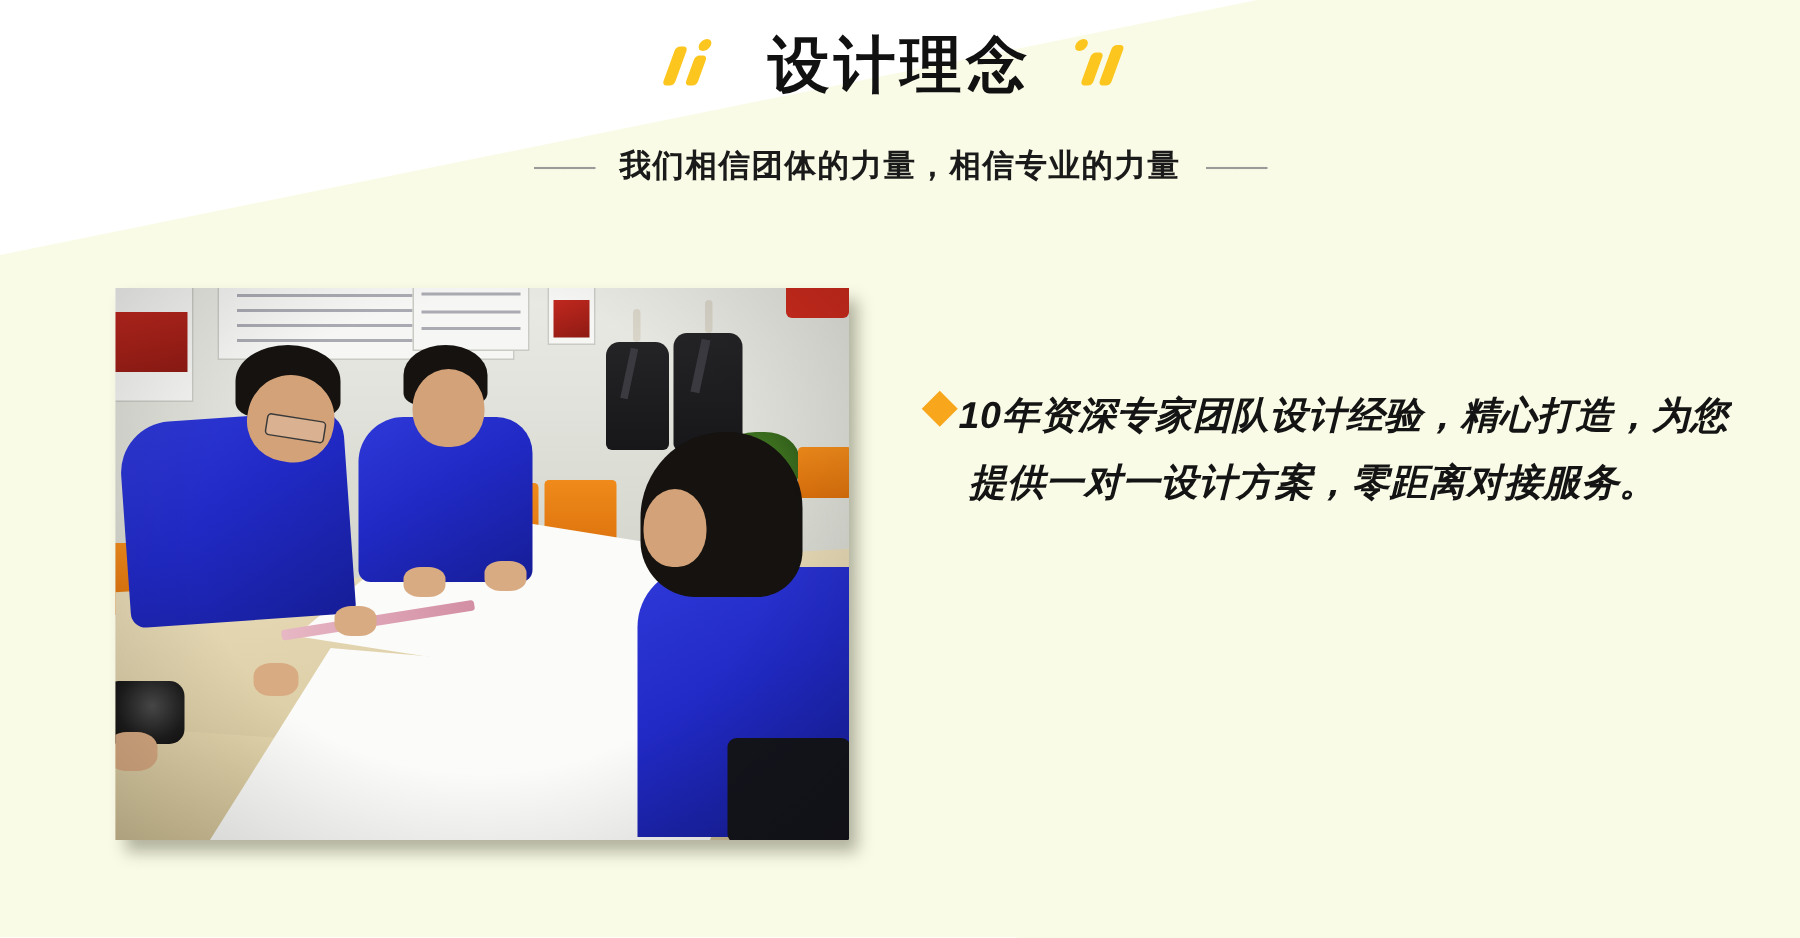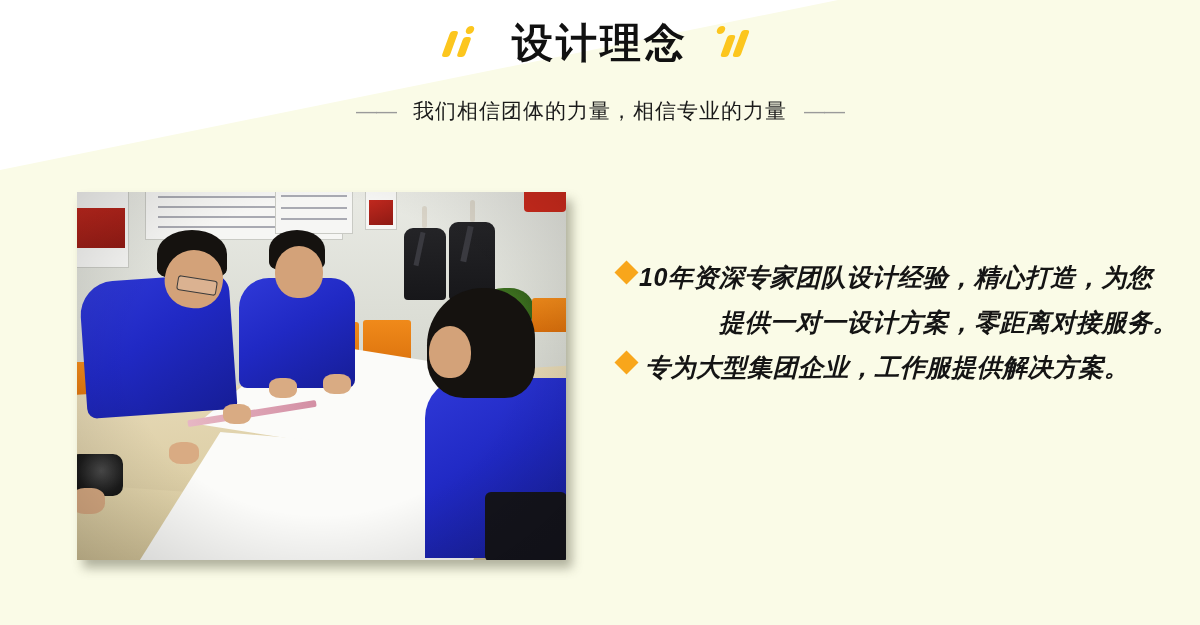--- a/index.html
+++ b/index.html
@@ -91,21 +91,21 @@
   }
   .sub-dash {
     color: #9a9a9a;
     font-size: 21px;
     line-height: 28px;
     letter-spacing: -1px;
     white-space: nowrap;
   }
   .subtitle-text {
     font-size: 21px;
-    font-weight: normal;
+    font-weight: bold;
     color: #1a1a1a;
     letter-spacing: 1px;
     line-height: 30px;
     white-space: nowrap;
   }
 
   
   .photo-frame {
     position: absolute;
     left: 77px;
@@ -275,21 +275,20 @@
     font-weight: bold;
     color: #141414;
     line-height: 45px;
     letter-spacing: 0.5px;
     white-space: nowrap;
   }
   .cont-line {
     display: flex;
     height: 45px;
     padding-left: 28px;
-    justify-content: flex-end;
   }
 </style>
 </head>
 <body>
 
 <div id="stage">
 
   <div class="bg-white-wedge"></div>
 
   <div class="header">
@@ -401,20 +400,16 @@
 
     <div class="bullet-line">
       <span class="diamond"></span>
       <span class="bullet-text">10年资深专家团队设计经验，精心打造，为您</span>
     </div>
     <div class="cont-line">
       <span class="bullet-text">提供一对一设计方案，零距离对接服务。</span>
     </div>
 
 
-    <div class="bullet-line">
-      <span class="diamond gap"></span>
-      <span class="bullet-text">专为大型集团企业，工作服提供解决方案。</span>
-    </div>
 
   </div>
 
 </div>
 
 </body></html>

